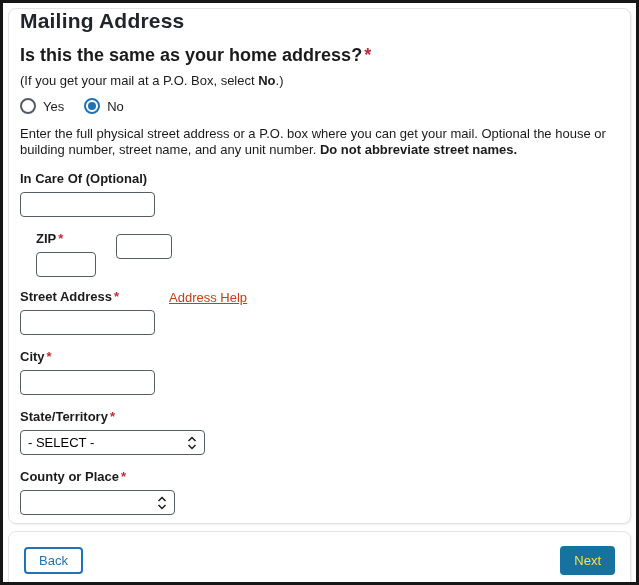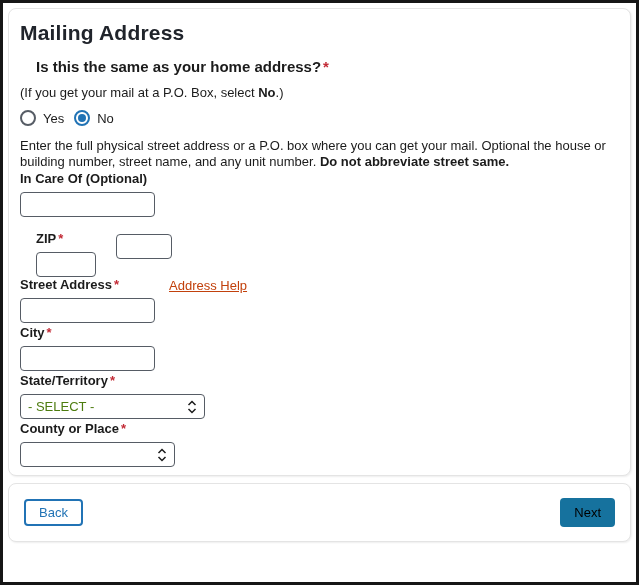--- a/index.html
+++ b/index.html
@@ -11,80 +11,80 @@
     padding: 5px 5px 0 5px;
     color: #1b1b1b;
     overflow: hidden;
   }
   .card {
     background: #fff;
     border: 1px solid #e4e4e4;
     border-radius: 8px;
     box-shadow: 1px 1px 2px rgba(0,0,0,0.07);
   }
-  .main-card { padding: 12px 12px 8px 11px; }
+  .main-card { padding: 0 12px 8px 11px; }
   .page-title {
     font-size: 21px;
     line-height: 24px;
     font-weight: bold;
     color: #20242b;
     letter-spacing: 0.2px;
   }
-  .q-label { margin-top: 14px; font-size: 15px; font-weight: bold; line-height: 16px; margin-left: 16px; }
+  .q-label { margin-top: 14px; font-size: 18px; font-weight: bold; line-height: 16px; }
   .asterisk { color: #c22a35; font-weight: bold; margin-left: 2px; }
   .q-hint { margin-top: 10px; font-size: 13px; line-height: 16px; }
-  .radio-row { margin-top: 9px; display: flex; align-items: center; gap: 10px; }
+  .radio-row { margin-top: 9px; display: flex; align-items: center; gap: 20px; }
   .radio-opt { display: flex; align-items: center; gap: 7px; cursor: pointer; font-size: 13px; }
   .radio-circle {
     width: 16px; height: 16px; border-radius: 50%;
     border: 2px solid #565c65; background: #fff;
     display: inline-flex; align-items: center; justify-content: center;
     flex: 0 0 auto;
   }
   .radio-circle.selected { border-color: #2173b5; }
   .radio-circle.selected::after {
     content: ""; width: 8px; height: 8px; border-radius: 50%; background: #2173b5;
   }
   .instructions { margin-top: 12px; font-size: 13px; line-height: 15.5px; max-width: 615px; }
-  .field-group { }
+  .field-group { margin-top: 12px; }
   .field-label { font-size: 13px; font-weight: bold; line-height: 16px; }
   .text-input {
     display: block; margin-top: 5px;
     height: 25px; border: 1px solid #565c65; border-radius: 4px;
     background: #fff; font-family: "Liberation Sans", sans-serif;
     font-size: 13px; padding: 0 6px; color: #1b1b1b;
   }
   .w-standard { width: 135px; }
   .zip-row { display: flex; margin-top: 12px; margin-left: 16px; }
   .zip-col1 { width: 80px; }
   .street-label-row { display: flex; align-items: center; }
   .street-label-row .field-label { width: 149px; }
   .help-link { font-size: 13px; color: #c2410c; text-decoration: underline; cursor: pointer; }
   .select-box {
     margin-top: 5px; height: 25px; border: 1px solid #565c65; border-radius: 4px;
     background: #fff; display: flex; align-items: center; justify-content: space-between;
     padding: 0 7px 0 7px; cursor: pointer;
   }
-  .select-text { font-size: 13px; color: #4d7c0f; }
+  .select-text { font-size: 13px; color: #000000; }
   .w-state { width: 185px; }
   .w-county { width: 155px; }
   .chevrons { display: flex; flex-direction: column; align-items: center; line-height: 0; }
   .footer-card {
     margin-top: 7px;
     padding: 14px 15px;
     display: flex; align-items: center; justify-content: space-between;
   }
   .btn { font-family: "Liberation Sans", sans-serif; font-size: 13px; font-weight: normal;
     border-radius: 4px; cursor: pointer; }
   .btn-back {
     background: #fff; color: #2173b5; border: 2px solid #2173b5;
     padding: 4px 13px;
   }
   .btn-next {
-    background: #16729e; color: #000000; border: none;
+    background: #16729e; color: #fde047; border: none;
     padding: 7px 14px;
   }
 </style>
 </head>
 <body>
 
 <div class="card main-card">
 
   <h1 class="page-title">Mailing Address</h1>
 
@@ -101,21 +101,21 @@
       <span class="radio-circle"></span>
       <span>Yes</span>
     </div>
     <div class="radio-opt">
       <span class="radio-circle selected"></span>
       <span>No</span>
     </div>
   </div>
 
   <div class="instructions">
-    <span>Enter the full physical street address or a P.O. box where you can get your mail. Optional the house or building number, street name, and any unit number. </span><b>Do not abbreviate street same.</b>
+    <span>Enter the full physical street address or a P.O. box where you can get your mail. Optional the house or building number, street name, and any unit number. </span><b>Do not abbreviate street names.</b>
   </div>
 
   <div class="field-group">
     <label class="field-label">In Care Of (Optional)</label>
     <input type="text" class="text-input w-standard" value="" style="">
   </div>
 
   <div class="zip-row">
     <div class="zip-col1">
       <label class="field-label"><span>ZIP</span><span class="asterisk">*</span></label>

